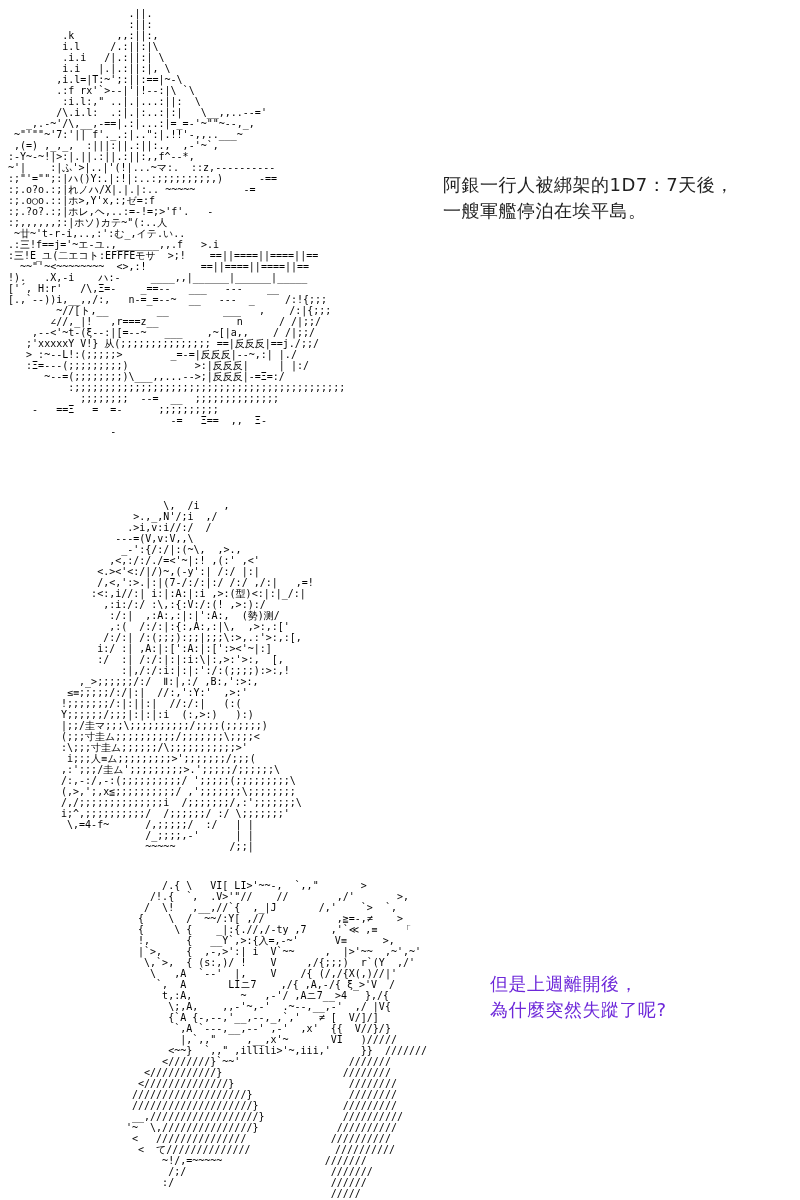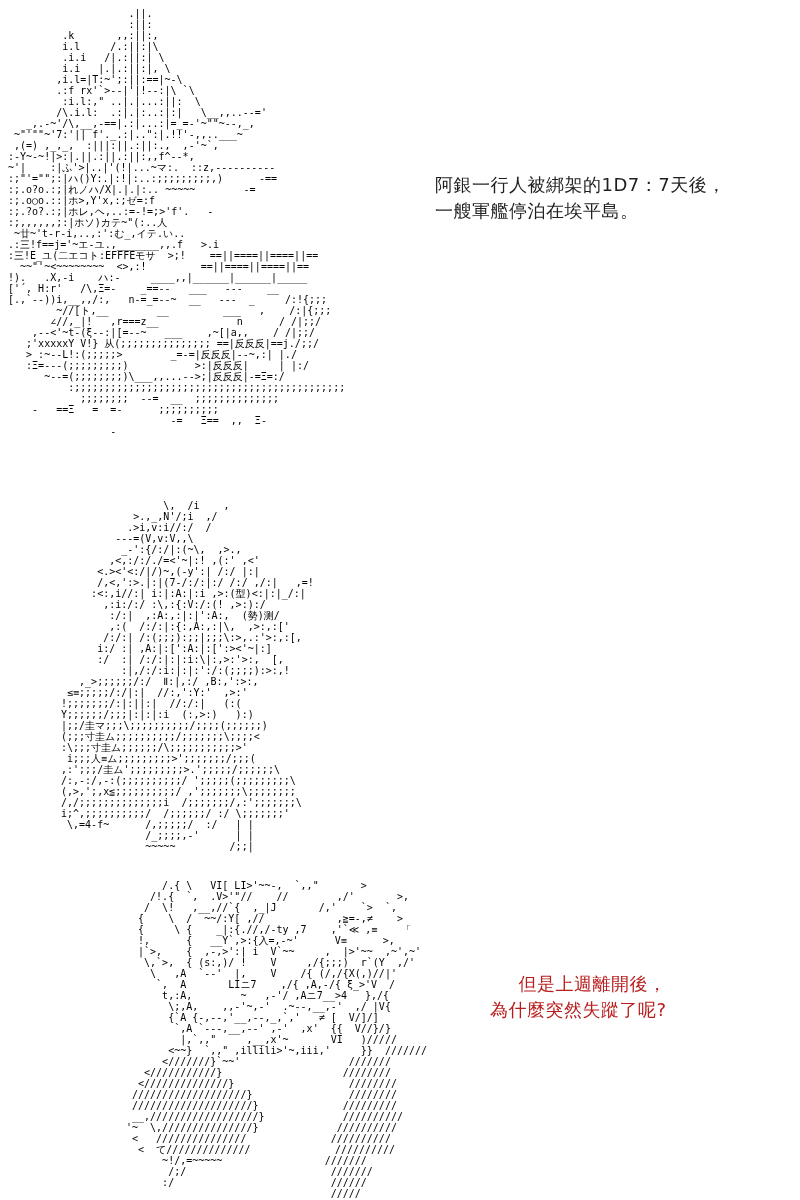--- a/index.html
+++ b/index.html
@@ -74,21 +74,21 @@
     ;'xxxxxY V!} 从(;;;;;;;;;;;;;;; ==|反反反|==j./;;/
     &gt; :~--L!:(;;;;;&gt;        _=-=|反反反|--~,:| |./
     :Ξ=---(;;;;;;;;;)           &gt;:|反反反|     | |:/
        ~--=(;;;;;;;;)\___,,...--&gt;;|反反反|-=Ξ=:/
            :;;;;;;;;;;;;;;;;;;;;;;;;;;;;;;;;;;;;;;;;;;;;;
              ;;;;;;;;  --=  __  ;;;;;;;;;;;;;;
      -   ==Ξ   =  =-      ;;;;;;;;;;
                             -=   Ξ==  ,,  Ξ-
                   -</pre>
 
-  <div class="caption p1-cap" style="color: rgb(31, 31, 31);">阿銀一行人被綁架的1D7：7天後，
+  <div class="caption p1-cap" style="color: rgb(31, 31, 31); margin-left: 8px;">阿銀一行人被綁架的1D7：7天後，
 一艘軍艦停泊在埃平島。</div>
 
   <pre class="aa p2-art" style="color: rgb(0, 0, 0);">                  \,  /i    ,
              &gt;.,_,N'/;i  ,/
             .&gt;i,v:i//:/  /
           ---=(V,v:V,,\
            _-':{/:/|:(~\,  ,&gt;.,
          ,&lt;,:/:/./=&lt;'~|:! ,(:' ,&lt;'
        &lt;.&gt;&lt;'&lt;:/|/)~,(-y':| /:/ |:|
        /,&lt;,':&gt;.|:|(7-/:/:|:/ /:/ ,/:|   ,=!
@@ -141,16 +141,16 @@
  ////////////////////}              /////////
  __,//////////////////}             //////////
 '~  \,///////////////}             //////////
  &lt;   ///////////////              //////////
   &lt;  て//////////////              //////////
       ~!/,=~~~~~                 ///////
        /;/                        ///////
       :/                          //////
                                   /////</pre>
 
-  <div class="caption p3-cap" style="color: #b91c1c; text-align: right;">但是上週離開後，
+  <div class="caption p3-cap" style="color: #6d28d9;">但是上週離開後，
 為什麼突然失蹤了呢?</div>
 
 </div>
 
 </body></html>

